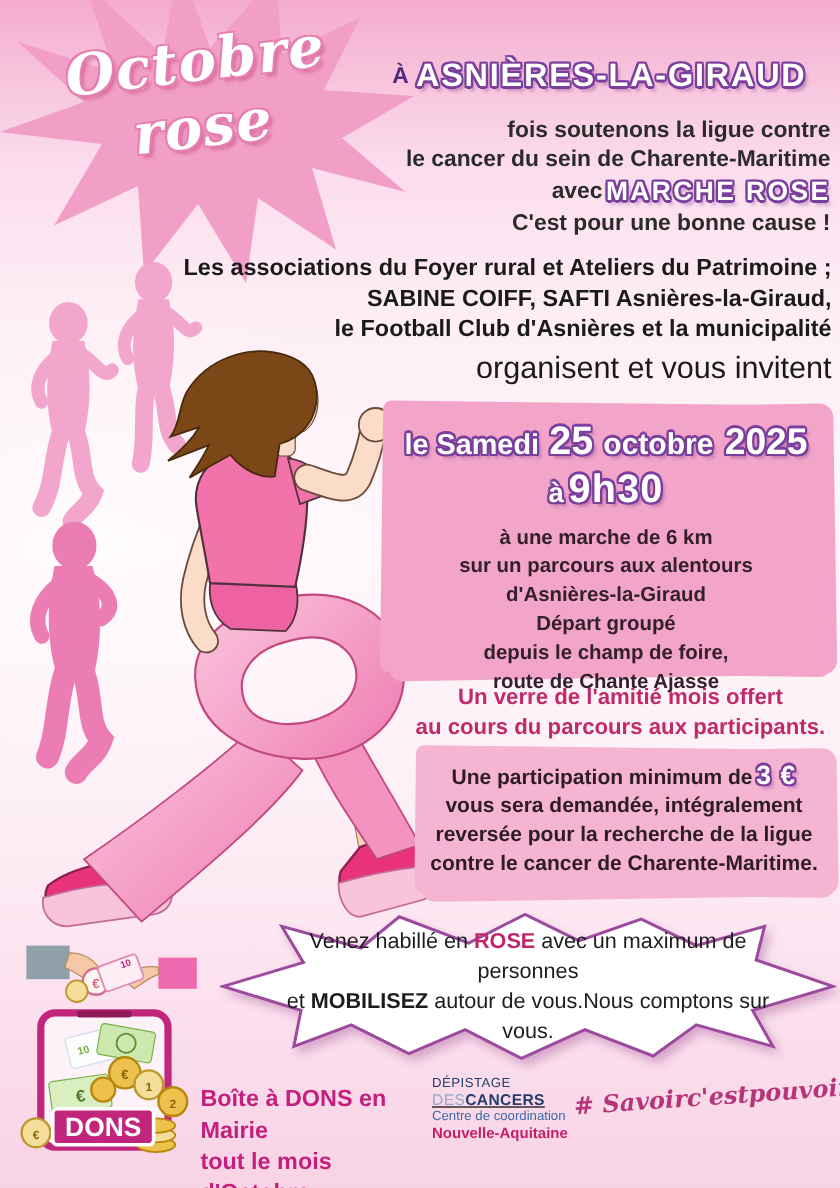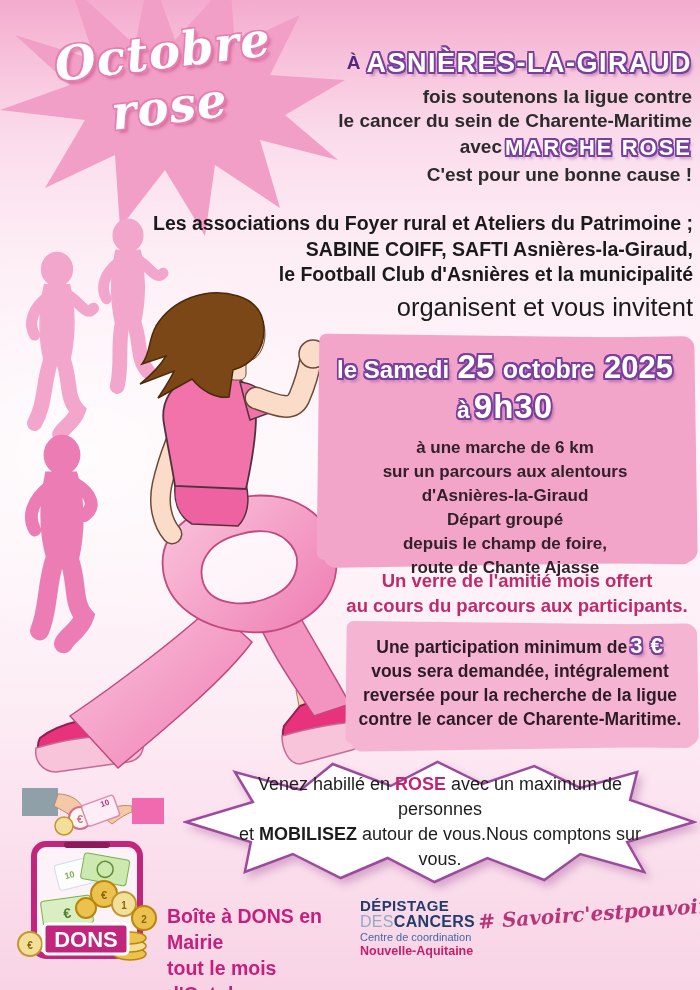--- a/index.html
+++ b/index.html
@@ -38,21 +38,21 @@
     text-shadow:
       -1.5px -1.5px 0 #e57fb0, 1.5px -1.5px 0 #e57fb0,
       -1.5px 1.5px 0 #e57fb0, 1.5px 1.5px 0 #e57fb0,
       3px 4px 3px rgba(200,70,130,.55);
   }
   .hdr-left-lines{left:0;top:97px;width:345px;text-align:center;color:#a01d40;}
   .hdr-left-lines .l1,.hdr-left-lines .l2{font-weight:bold;font-size:18px;line-height:21px;letter-spacing:-0.3px;}
   .hdr-left-lines .l3{font-weight:bold;font-size:16.5px;line-height:22px;margin-top:1px;}
   
   .hdr-right{right:8px;top:48px;width:385px;text-align:right;color:#2b2b2b;}
-  .loc-line{text-align:right;margin-bottom:6px;white-space:nowrap;}
+  .loc-line{text-align:center;margin-bottom:18px;white-space:nowrap;}
   .loc-prefix{font-weight:bold;color:#4d2a7e;font-size:19px;margin-right:6px;vertical-align:3px;}
   .loc-name{font-size:27px;letter-spacing:1.5px;}
   .hdr-right .t{font-weight:bold;font-size:19px;line-height:23.5px;}
   .avec-line{margin:3px 0 2px 0;}
   .avec{font-weight:bold;font-size:19px;margin-right:3px;vertical-align:2px;}
   .marche{font-size:22px;letter-spacing:2px;}
   
   .organizers{right:7px;top:211px;width:562px;text-align:right;color:#1a1a1a;}
   .organizers .t{font-weight:bold;font-size:19.5px;line-height:25.5px;}
   .organizers .big{font-weight:normal;font-size:25.5px;margin-top:5px;}
@@ -80,22 +80,22 @@
   .amount{font-size:22px;letter-spacing:1px;margin-left:3px;}
   
   .callout{left:183px;top:758px;width:514px;height:128px;z-index:3;}
   .callout svg{position:absolute;inset:0;filter:drop-shadow(4px 5px 4px rgba(150,60,140,.35));}
   .callout .content{position:absolute;inset:0;display:flex;flex-direction:column;justify-content:center;text-align:center;font-size:18px;line-height:25px;color:#1d1d1d;padding:0 34px;box-sizing:border-box;}
   .rose-word{color:#c2256d;font-weight:bold;}
   .mob-word{font-weight:bold;text-align:right;}
   
   .don-text{left:167px;top:903px;width:190px;color:#c41f7d;font-weight:bold;font-size:19.5px;line-height:26px;}
   .logo{left:360px;top:898px;width:130px;line-height:1;}
-  .logo .l1{color:#223d6b;font-weight:bold;font-size:15px;letter-spacing:.4px;}
-  .logo .l2{margin-top:1px;font-size:16px;letter-spacing:.3px;}
+  .logo .l1{color:#223d6b;font-weight:normal;font-size:11px;letter-spacing:.4px;}
+  .logo .l2{margin-top:1px;font-size:13px;letter-spacing:.3px;text-decoration:underline;}
   .logo .l2 .des{color:#93a9c6;} .logo .l2 .cancers{color:#223d6b;font-weight:bold;}
   .logo .l3{color:#3f6aa8;font-size:11px;margin-top:2px;}
   .logo .l4{color:#c41f6b;font-weight:bold;font-size:12.5px;margin-top:2px;}
   .hashtag{left:478px;top:902px;width:220px;transform:rotate(-4deg);
     font-family:"DejaVu Serif",serif;font-style:italic;font-weight:bold;
     font-size:20px;color:#b63579;white-space:nowrap;}
   .illu{pointer-events:none;}
 </style>
 </head>
 <body>

